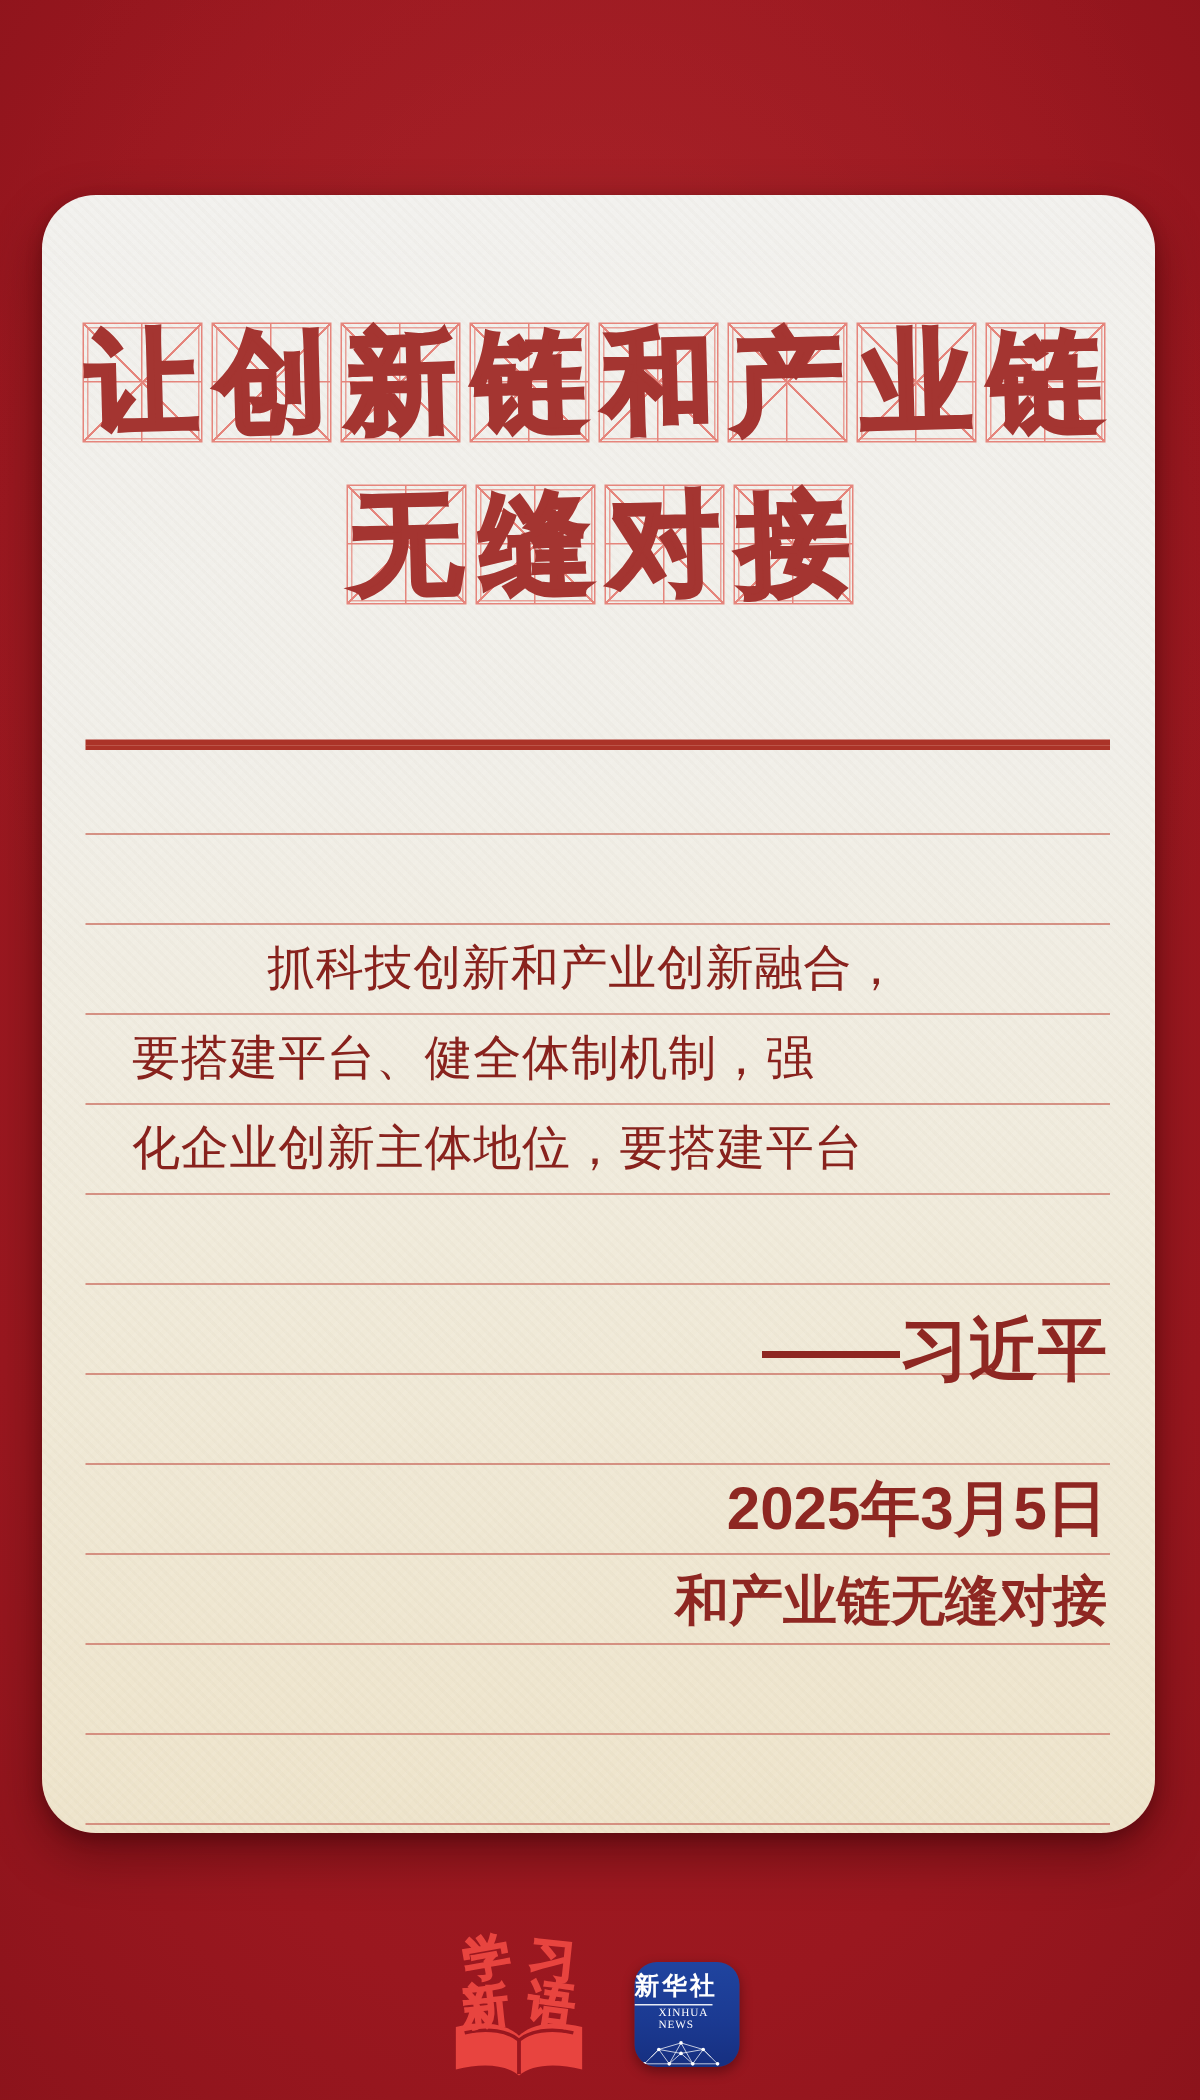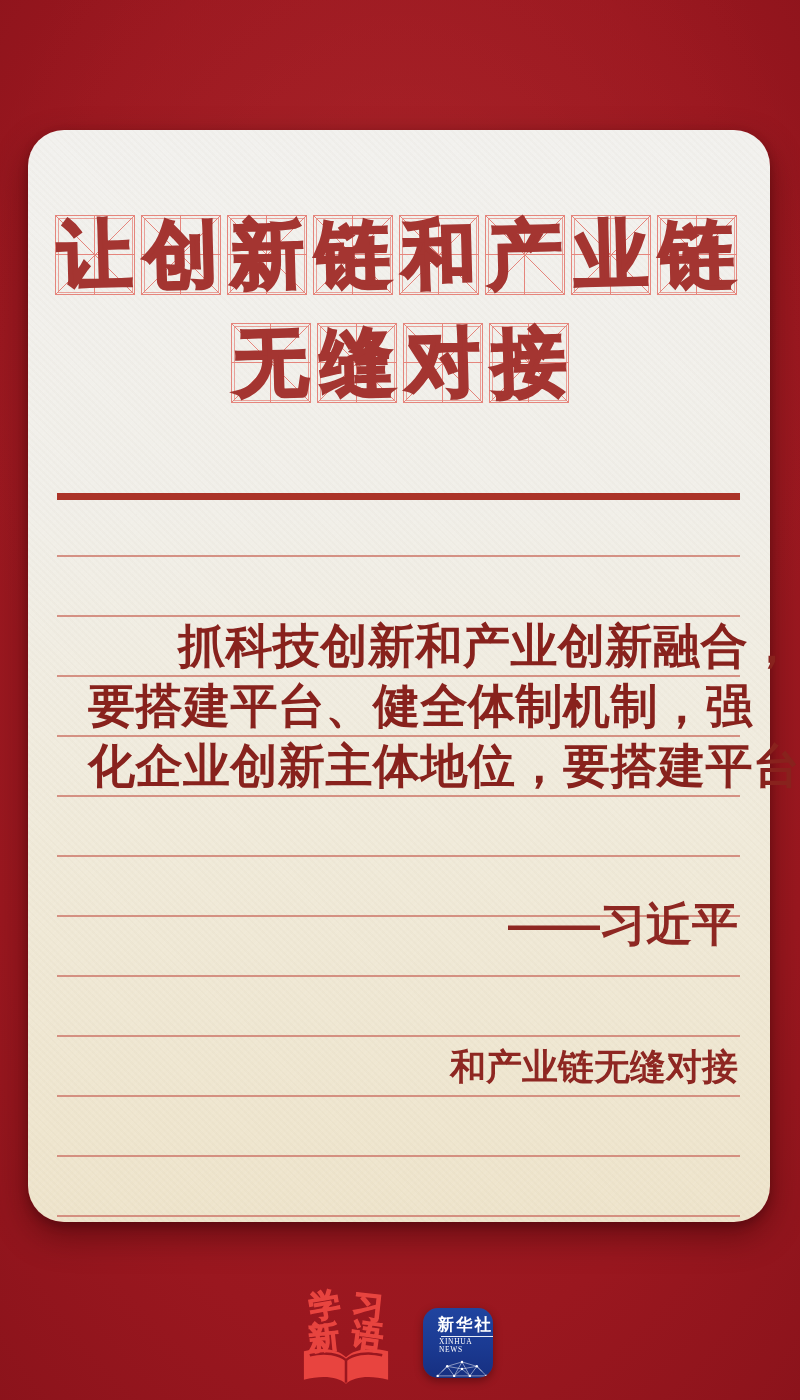--- a/index.html
+++ b/index.html
@@ -41,43 +41,43 @@
   }
   
   .bar{position:absolute;left:29px;top:363px;width:683px;height:7px;background:#ab3328;} 
   .rules{
     position:absolute;left:29px;top:367px;width:683px;height:720px;  
     background:repeating-linear-gradient(to bottom, transparent 0 58.4px, #d08173 58.4px 60px);
     opacity:.85;
   }
   
   .quote{position:absolute;left:60px;top:487px;width:660px;} 
-  .qline{height:60px;line-height:57px;font-size:47px;font-weight:700;letter-spacing:.5px;color:#88221d;white-space:nowrap;}
+  .qline{height:60px;line-height:57px;font-size:32px;font-weight:400;letter-spacing:.5px;color:#88221d;white-space:nowrap;}
   .qline.indent{padding-left:90px;}
   
   .sig,.qdate,.occ{position:absolute;right:32px;text-align:right;color:#8e2722;white-space:nowrap;}
-  .sig {top:765px;height:60px;line-height:58px;font-size:46px;font-weight:800;}   
+  .sig {top:740px;height:60px;line-height:58px;font-size:46px;font-weight:800;}   
   .qdate{top:849px;height:58px;line-height:55px;font-size:40px;font-weight:600;}  
   .occ {top:909px;height:58px;line-height:55px;font-size:36px;font-weight:600;}   
   
   .footer{position:absolute;left:0;top:1282px;width:800px;height:110px;}
   .study-logo{position:absolute;left:299px;top:6px;width:94px;height:100px;color:#e8443f;}
   .study-chars{position:absolute;left:0;top:0;width:94px;height:66px;display:flex;flex-wrap:wrap;z-index:2;}
   .study-chars span{width:47px;height:33px;display:flex;align-items:center;justify-content:center;
     font-size:31px;font-weight:900;-webkit-text-stroke:1.2px #e8443f;line-height:1;}
   .study-chars span:nth-child(1){transform:rotate(-10deg) translate(2px,1px);}
   .study-chars span:nth-child(2){transform:rotate(6deg) translate(-1px,2px);}
   .study-chars span:nth-child(3){transform:rotate(-6deg) translate(1px,0);}
   .study-chars span:nth-child(4){transform:rotate(8deg) translate(-2px,-1px);}
   .study-book{position:absolute;left:0;bottom:0;width:94px;height:42px;}
   .xinhua-logo{
     position:absolute;left:423px;top:26px;width:70px;height:70px;border-radius:15px;
     background:linear-gradient(180deg,#20449f 0%,#1b3a92 55%,#162f80 100%);
     box-shadow:0 3px 8px rgba(30,0,4,.4);
-    display:flex;flex-direction:column;align-items:flex-end;color:#fff;overflow:hidden;
+    display:flex;flex-direction:column;align-items:flex-start;color:#fff;overflow:hidden;
   }
   .xh-cn{margin-top:8px;font-size:16.5px;font-weight:700;letter-spacing:2px;line-height:1;}
   .xh-rule{width:52px;height:1px;background:rgba(255,255,255,.9);margin:3px 0 2px;}
   .xh-en{font-family:"Liberation Serif","DejaVu Serif",serif;font-size:7.5px;letter-spacing:.6px;line-height:1;margin-left:16px;}
   .xh-net{margin-top:2px;width:62px;height:26px;}
 </style>
 </head>
 <body>
 
 <div class="poster">
@@ -129,20 +129,21 @@
     <div class="bar"></div>
     <div class="rules"></div>
 
     <div class="quote">
       <div class="qline indent">抓科技创新和产业创新融合，</div>
       <div class="qline">要搭建平台、健全体制机制，强</div>
       <div class="qline">化企业创新主体地位，要搭建平台</div>
     </div>
 
     <div class="sig">——习近平</div>
+    <div class="qdate">2025年3月5日</div>
     <div class="occ">和产业链无缝对接</div>
 
   </div>
 
   <div class="footer">
 
     <div class="study-logo">
       <div class="study-chars">
         <span>学</span>
         <span>习</span>

